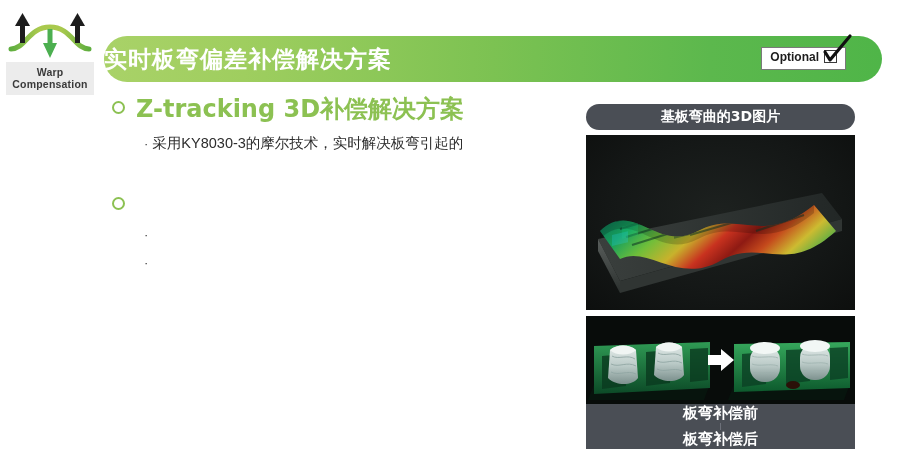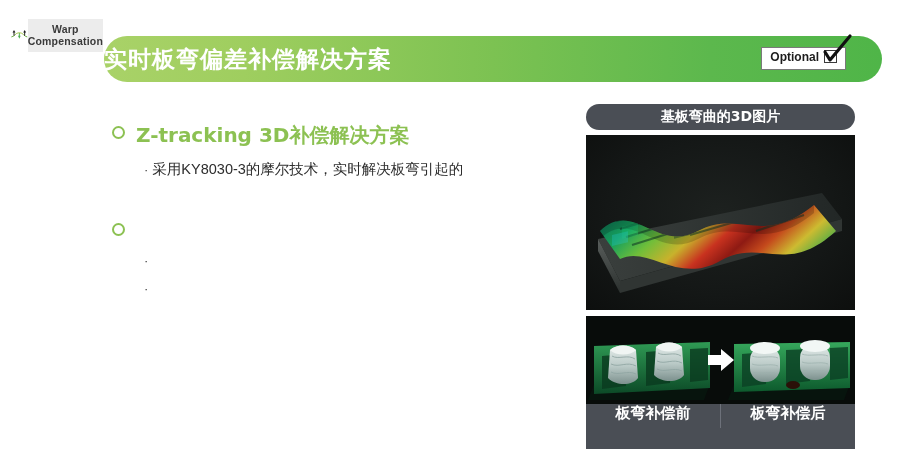--- a/index.html
+++ b/index.html
@@ -6,22 +6,22 @@
   body{
     width:903px;height:466px;
     background:#ffffff;
     font-family:"Liberation Sans","DejaVu Sans",sans-serif;
     overflow:hidden;
     position:relative;
   }
 
   
   #warp-badge{
-    position:absolute; left:11px; top:8px; width:92px;
-    display:flex; align-items:center;
+    position:absolute; left:4px; top:8px; width:92px;
+    display:flex; flex-direction:column; align-items:center;
   }
   #warp-glyph{ width:86px; height:52px; display:block; }
   #warp-label{
     margin-top:2px;
     width:88px;
     background:#ececec;
     color:#3a3a3a;
     font-size:10.5px;
     font-weight:bold;
     line-height:12px;
@@ -66,25 +66,24 @@
   #content-left{ position:absolute; left:112px; top:96px; width:460px; }
 
   .section{ margin-bottom:18px; }
   .section-head{ display:flex; align-items:baseline; }
   .ring-bullet{
     width:9px;height:9px;border:2px solid #8cc152;border-radius:50%;
     margin-right:11px; flex:0 0 auto; position:relative; top:-3px;
   }
   .section-title{
     color:#8cc152;
-    font-size:20px;
+    font-size:24px;
     font-weight:bold;
     line-height:26px;
     font-family:"DejaVu Sans","Liberation Sans",sans-serif;
-    margin-top:26px;
   }
   .bullets{ margin:9px 0 0 32px; }
   .bullet-item{ display:flex; margin-bottom:3px; }
   .dot{
     color:#3c3c3c; font-size:13px; line-height:25px;
     margin-right:4px; flex:0 0 auto;
   }
   .bullet-text{
     color:#2d2d2d;
     font-size:14.5px;
@@ -118,21 +117,21 @@
   }
   #img-compare svg{ display:block; }
   #compare-arrow{
     position:absolute; left:50%; top:50%;
     transform:translate(-50%,-50%);
     width:26px;height:22px;
   }
 
   #compare-labels{
     height:45px; background:#4a4e55;
-    display:flex; 
+    display:flex; align-items:center;flex-direction:column;
   }
   #compare-labels .lbl{
     flex:1; text-align:center; color:#ffffff;
     font-size:15px; font-weight:bold;
     font-family:"DejaVu Sans","Liberation Sans",sans-serif;
   }
   #compare-labels .divider{
     width:1px;height:24px;background:#6d717a;
   }
 </style>

